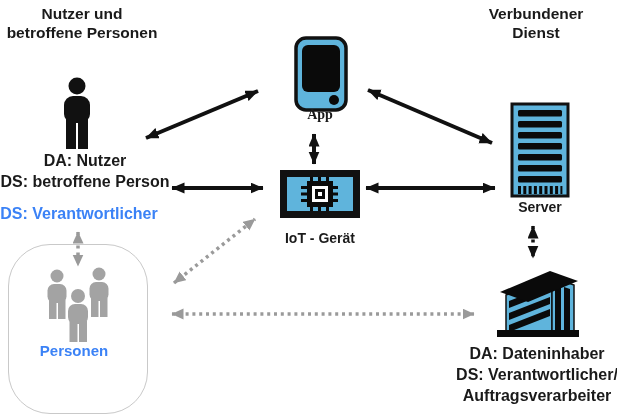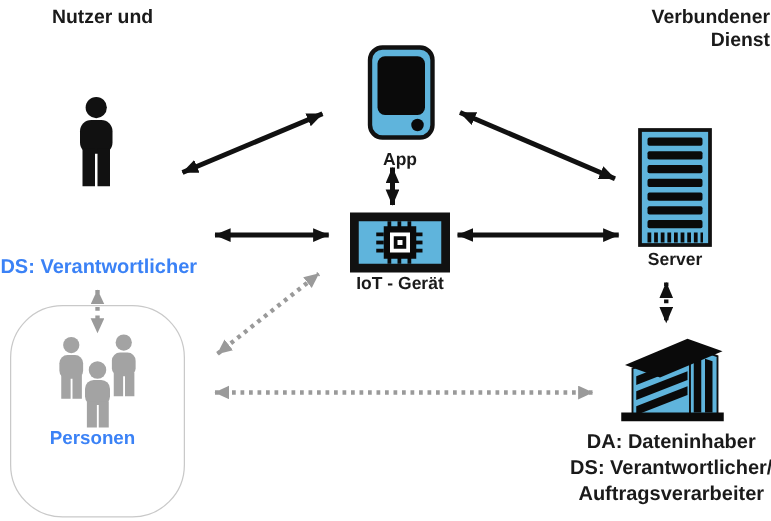--- a/index.html
+++ b/index.html
@@ -149,31 +149,36 @@
       <polygon points="500,292 550,271 578,281 528,302" fill="#0a0a0a"></polygon>
 
       <rect x="497" y="330" width="82" height="7" fill="#0a0a0a"></rect>
     </g>
   </svg>
 
   <div class="roundbox"></div>
 
   <div class="txt hdr" style="left:2px;top:4px;width:160px;">
     <div>Nutzer und</div>
+    <div>betroffene Personen</div>
   </div>
-  <div class="txt hdr" style="left:456px;top:4px;width:160px;text-align:right;">
+  <div class="txt hdr" style="left:456px;top:4px;width:160px;">
     <div>Verbundener</div>
     <div>Dienst</div>
   </div>
 
+  <div class="txt lbl-md" style="left:0px;top:150px;width:170px;">
+    <div>DA: Nutzer</div>
+    <div>DS: betroffene Person</div>
+  </div>
   <div class="txt lbl-md gray" style="left:0px;top:203px;width:158px;">DS: Verantwortlicher</div>
 
-  <div class="txt lbl-sm" style="left:290px;top:119px;width:60px;">App</div>
+  <div class="txt lbl-sm" style="left:290px;top:107px;width:60px;font-family:Liberation Serif, serif;">App</div>
 
-  <div class="txt lbl-sm" style="left:270px;top:218px;width:100px;">IoT - Gerät</div>
+  <div class="txt lbl-sm" style="left:270px;top:230px;width:100px;">IoT - Gerät</div>
 
   <div class="txt lbl-sm" style="left:505px;top:199px;width:70px;">Server</div>
 
   <div class="txt lbl-md gray" style="left:8px;top:340px;width:132px;font-size:15px;">
     <div>Personen</div>
   </div>
 
   <div class="txt lbl-md" style="left:443px;top:343px;width:188px;">
     <div>DA: Dateninhaber</div>
     <div>DS: Verantwortlicher/</div>

